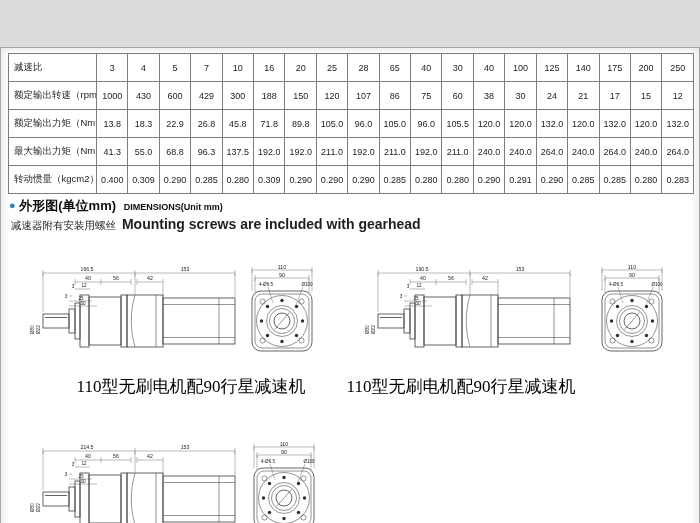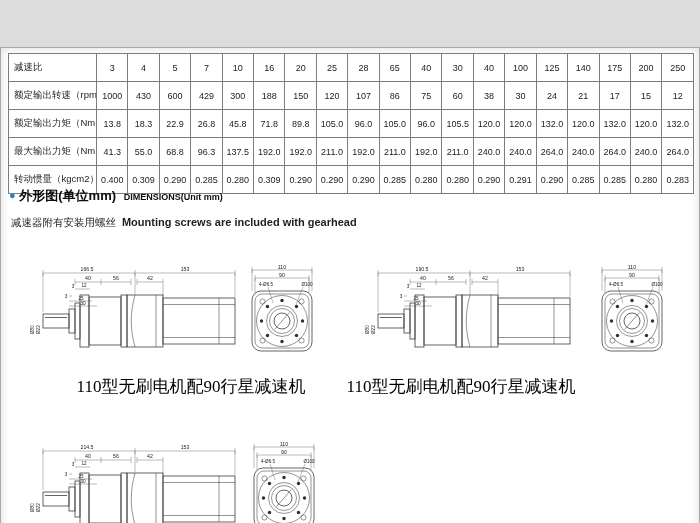--- a/index.html
+++ b/index.html
@@ -7,25 +7,25 @@
   body { font-family:"Liberation Sans", sans-serif; background:#dcdcdc; }
   .page {
     position:relative; width:700px; height:523px; background:#ffffff;
     border:1px solid #a8a8a8; box-shadow: inset 0 0 10px rgba(0,0,0,.14);
     overflow:hidden;
     margin-top:47px;
   }
   table.spec { position:absolute; top:5px; left:7px; width:686px; border-collapse:collapse; table-layout:fixed; }
   .spec td { border:1px solid #7d7d7d; height:28px; text-align:center; font-size:9px; color:#1c1c1c; white-space:nowrap; overflow:hidden; }
   .spec td.lbl { width:88px; text-align:left; padding-left:5px; font-size:9.5px; }
-  .sec-title { position:absolute; left:8px; top:139px; font-size:13px; font-weight:bold; color:#0d0d0d; }
+  .sec-title { position:absolute; left:8px; top:149px; font-size:13px; font-weight:bold; color:#0d0d0d; }
   .sec-title .bullet { color:#2e7fc1; font-size:11px; vertical-align:1px; }
   .sec-title .en { font-size:9px; margin-left:4px; }
   .sec-note { position:absolute; left:10px; top:168px; font-size:10.5px; color:#1e1e1e; }
-  .sec-note .en { font-size:11px; font-weight:600; margin-left:3px; }
+  .sec-note .en { font-size:14px; font-weight:600; margin-left:3px; }
   svg.draw { position:absolute; }
   svg .ln  { stroke:#3c3c3c; stroke-width:.8; fill:none; }
   svg .th  { stroke:#3c3c3c; stroke-width:.55; fill:none; }
   svg .dim { stroke:#6a6a6a; stroke-width:.45; fill:none; }
   svg .dot { fill:#2f2f2f; stroke:none; }
   svg text { font-family:"Liberation Sans", sans-serif; font-size:5.2px; fill:#222; }
   svg text.sm { font-size:4.6px; }
   .caption { position:absolute; text-align:center; font-family:"Liberation Serif", serif; font-size:17px; color:#000; }
 </style>
 </head>

